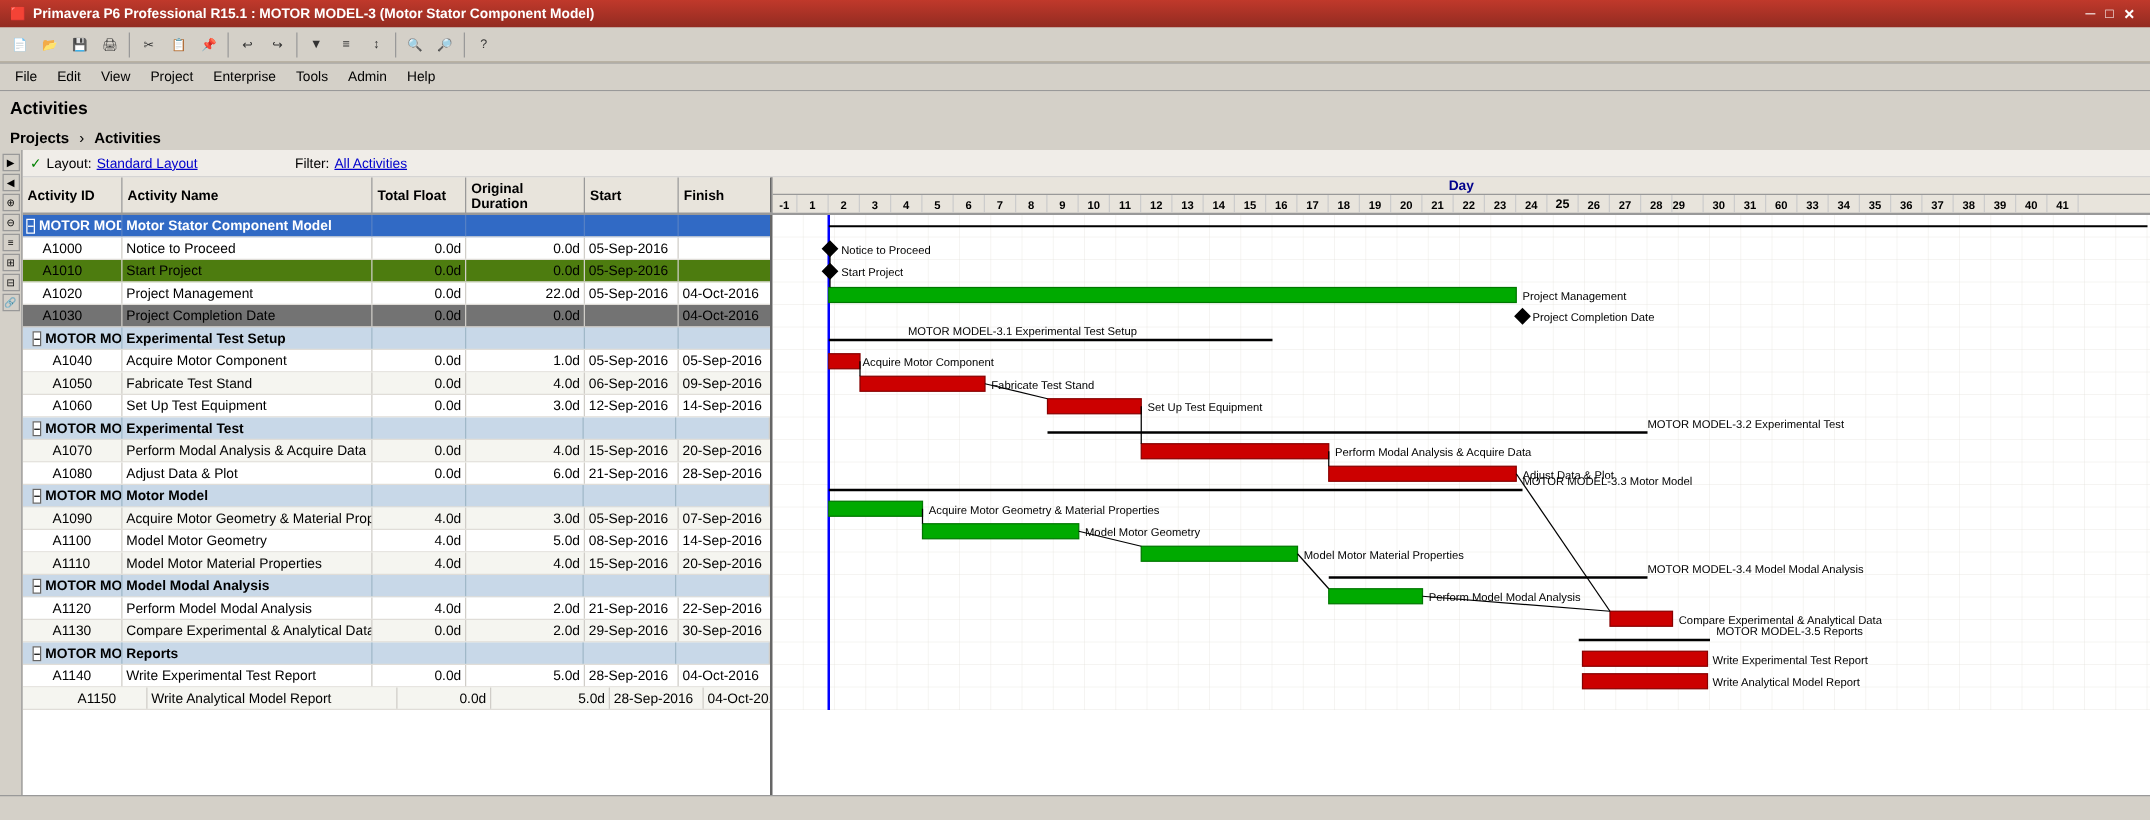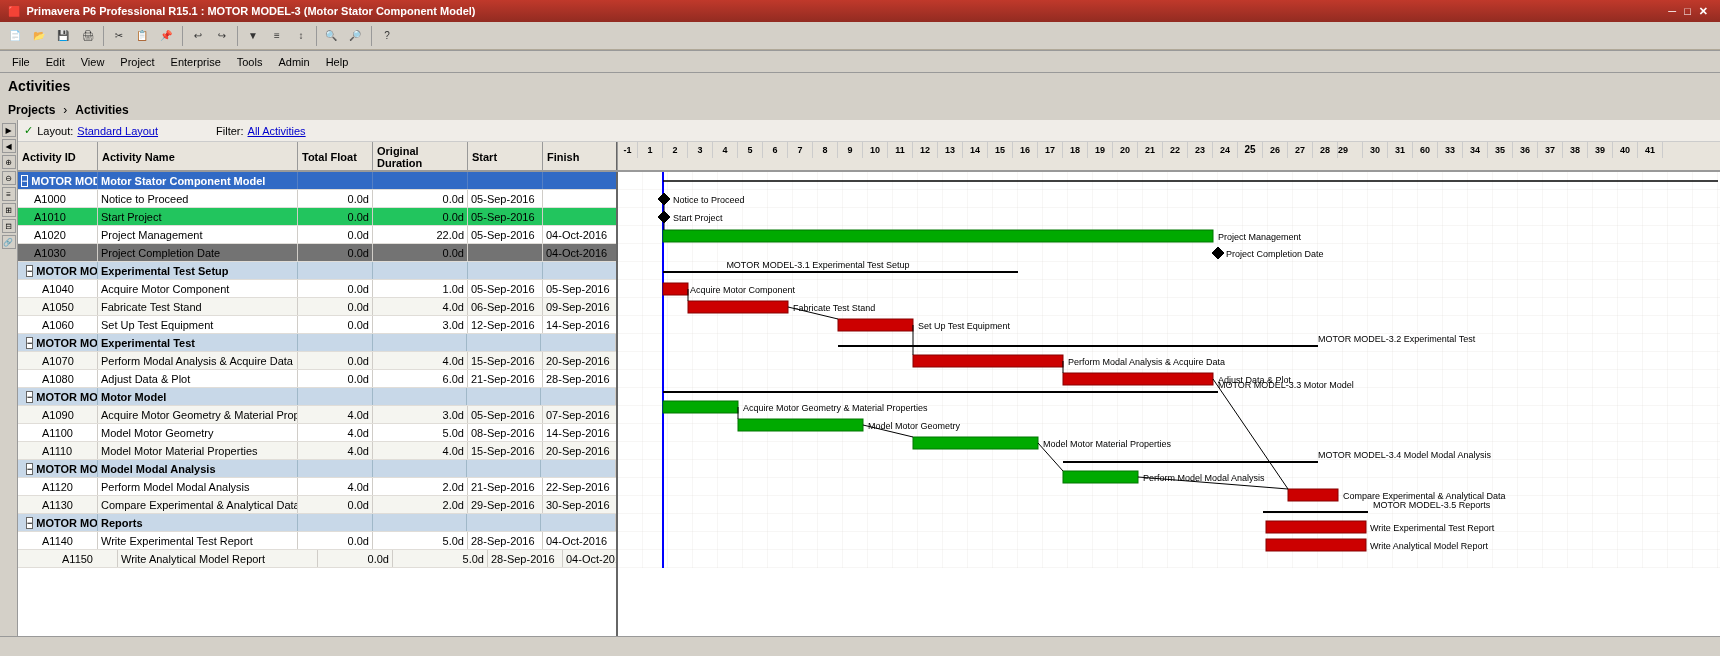--- a/index.html
+++ b/index.html
@@ -261,34 +261,35 @@
   <span style="margin: 0 4px;">›</span>
   <span style="font-weight:bold;">Activities</span>
 </div>
 
 <div id="main" style="position:absolute; top:120px; left:18px; right:0; bottom:20px; display:flex; flex-direction:column; background:white;">
 
   <div id="layout-bar" style="display:flex; align-items:center; background:#f0ede8; border-bottom:1px solid #ccc; padding:2px 6px; height:22px; font-size:11px;">
     <span style="color:green;">✓</span>
     <span style="margin-left:4px;">Layout:</span>
     <span class="layout-name" style="color:#0000cc; text-decoration:underline; margin-left:4px; cursor:pointer;">Standard Layout</span>
-    <span style="margin-left:40px;padding-left:18px;">Filter:</span>
+    <span style="margin-left:60px;padding-left:18px;">Filter:</span>
     <span style="color:#0000cc; text-decoration:underline; margin-left:4px; cursor:pointer;">All Activities</span>
   </div>
 
   <div id="col-headers" style="display:flex; background:#e8e4dc; border-bottom:2px solid #999; height:30px; font-size:11px; font-weight:bold; flex-shrink:0;">
     <div class="left-panel">
       <div class="col-header col-id">Activity ID</div>
       <div class="col-header col-name">Activity Name</div>
       <div class="col-header col-float">Total Float</div>
       <div class="col-header col-dur">Original Duration</div>
       <div class="col-header col-start">Start</div>
       <div class="col-header col-finish">Finish</div>
     </div>
     <div style="flex:1; overflow:hidden;">
+      <div style="text-align:center; font-weight:bold; font-size:11px; height:14px; line-height:14px; border-bottom:1px solid #999; color:#00008B; background:#e8e4dc;">Day</div>
       <div style="display:flex; height:16px; background:#e8e4dc;">
         <div style="width:20px;min-width:20px;text-align:center;font-size:9px;border-right:1px solid #ccc;line-height:16px;">-1</div>
         <div style="width:25px;min-width:25px;text-align:center;font-size:9px;border-right:1px solid #ccc;line-height:16px;">1</div>
         <div style="width:25px;min-width:25px;text-align:center;font-size:9px;border-right:1px solid #ccc;line-height:16px;">2</div>
         <div style="width:25px;min-width:25px;text-align:center;font-size:9px;border-right:1px solid #ccc;line-height:16px;">3</div>
         <div style="width:25px;min-width:25px;text-align:center;font-size:9px;border-right:1px solid #ccc;line-height:16px;">4</div>
         <div style="width:25px;min-width:25px;text-align:center;font-size:9px;border-right:1px solid #ccc;line-height:16px;">5</div>
         <div style="width:25px;min-width:25px;text-align:center;font-size:9px;border-right:1px solid #ccc;line-height:16px;">6</div>
         <div style="width:25px;min-width:25px;text-align:center;font-size:9px;border-right:1px solid #ccc;line-height:16px;">7</div>
         <div style="width:25px;min-width:25px;text-align:center;font-size:9px;border-right:1px solid #ccc;line-height:16px;">8</div>
@@ -347,21 +348,21 @@
 
       <div class="data-row normal-row" style="height:18px;display:flex;align-items:center;border-bottom:1px solid #e0ddd8;font-size:11px;background:white;">
         <div class="cell cell-id" style="width:80px;min-width:80px;padding:0 3px 0 16px;border-right:1px solid #d0cdc8;height:100%;display:flex;align-items:center;">A1000</div>
         <div class="cell cell-name" style="width:200px;min-width:200px;padding:0 3px;border-right:1px solid #d0cdc8;height:100%;display:flex;align-items:center;">Notice to Proceed</div>
         <div class="cell cell-float" style="width:75px;min-width:75px;padding:0 3px;border-right:1px solid #d0cdc8;height:100%;display:flex;align-items:center;justify-content:flex-end;">0.0d</div>
         <div class="cell cell-dur" style="width:95px;min-width:95px;padding:0 3px;border-right:1px solid #d0cdc8;height:100%;display:flex;align-items:center;justify-content:flex-end;">0.0d</div>
         <div class="cell cell-start" style="width:75px;min-width:75px;padding:0 3px;border-right:1px solid #d0cdc8;height:100%;display:flex;align-items:center;">05-Sep-2016</div>
         <div class="cell cell-finish" style="width:75px;min-width:75px;padding:0 3px;height:100%;display:flex;align-items:center;"></div>
       </div>
 
-      <div class="data-row" style="height:18px;display:flex;align-items:center;border-bottom:1px solid #e0ddd8;font-size:11px;background:#22c55e;">
+      <div class="data-row" style="height:18px;display:flex;align-items:center;border-bottom:1px solid #e0ddd8;font-size:11px;background:#4d7c0f;">
         <div class="cell cell-id" style="width:80px;min-width:80px;padding:0 3px 0 16px;border-right:1px solid #d0cdc8;height:100%;display:flex;align-items:center;">A1010</div>
         <div class="cell cell-name" style="width:200px;min-width:200px;padding:0 3px;border-right:1px solid #d0cdc8;height:100%;display:flex;align-items:center;">Start Project</div>
         <div class="cell cell-float" style="width:75px;min-width:75px;padding:0 3px;border-right:1px solid #d0cdc8;height:100%;display:flex;align-items:center;justify-content:flex-end;">0.0d</div>
         <div class="cell cell-dur" style="width:95px;min-width:95px;padding:0 3px;border-right:1px solid #d0cdc8;height:100%;display:flex;align-items:center;justify-content:flex-end;">0.0d</div>
         <div class="cell cell-start" style="width:75px;min-width:75px;padding:0 3px;border-right:1px solid #d0cdc8;height:100%;display:flex;align-items:center;">05-Sep-2016</div>
         <div class="cell cell-finish" style="width:75px;min-width:75px;padding:0 3px;height:100%;display:flex;align-items:center;"></div>
       </div>
 
       <div class="data-row" style="height:18px;display:flex;align-items:center;border-bottom:1px solid #e0ddd8;font-size:11px;background:white;">
         <div class="cell cell-id" style="width:80px;min-width:80px;padding:0 3px 0 16px;border-right:1px solid #d0cdc8;height:100%;display:flex;align-items:center;">A1020</div>

